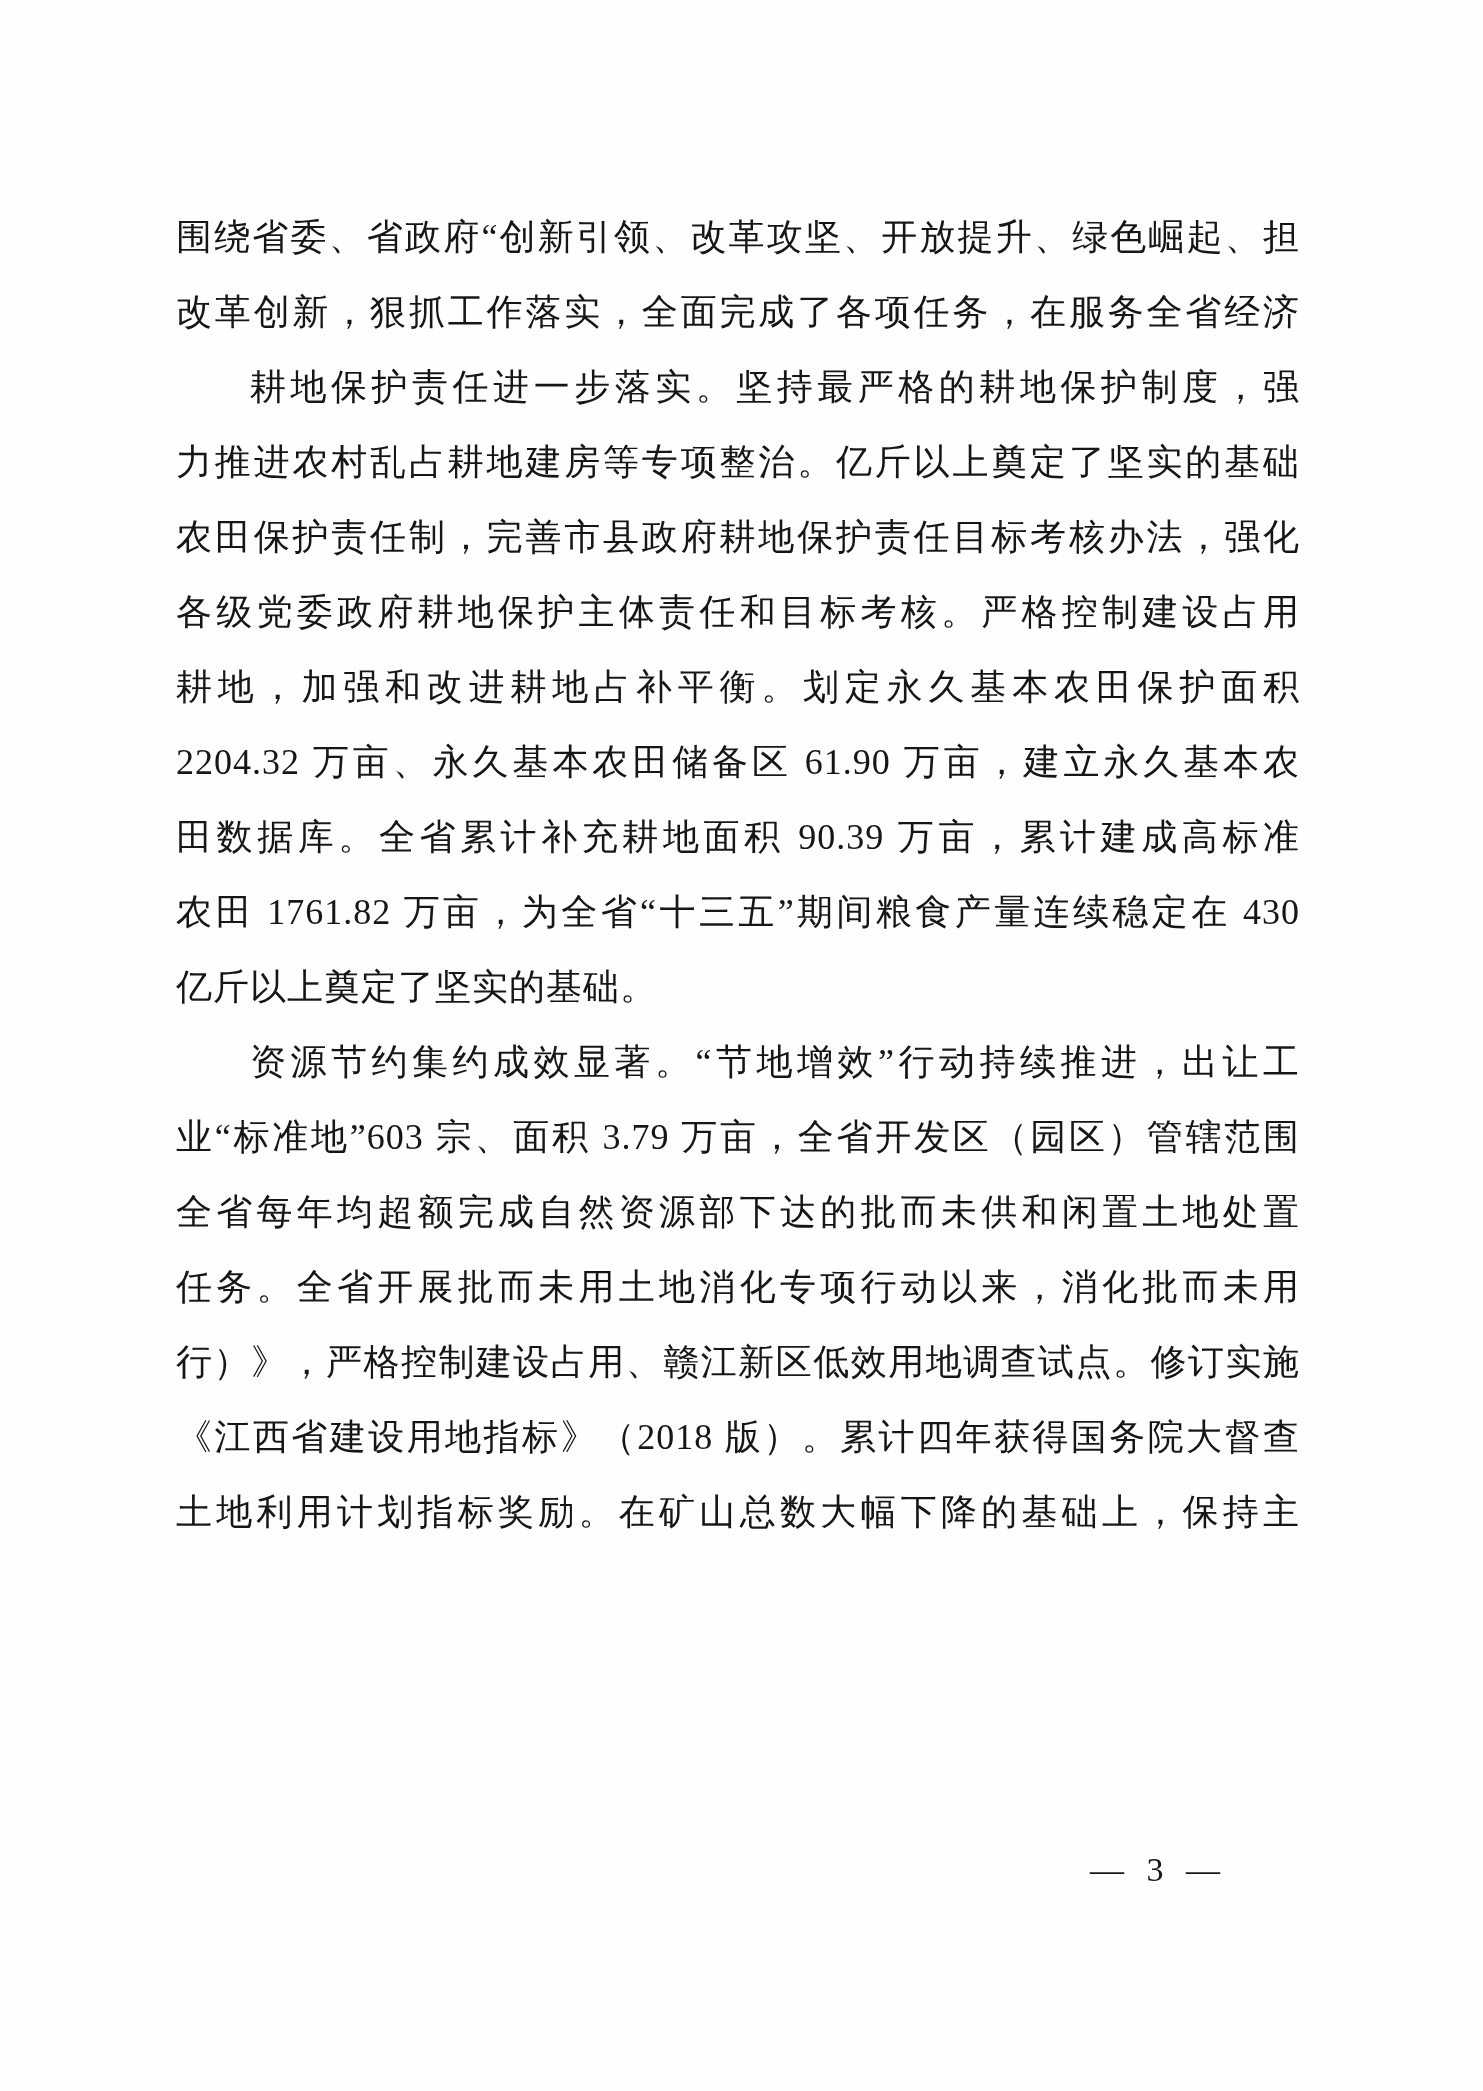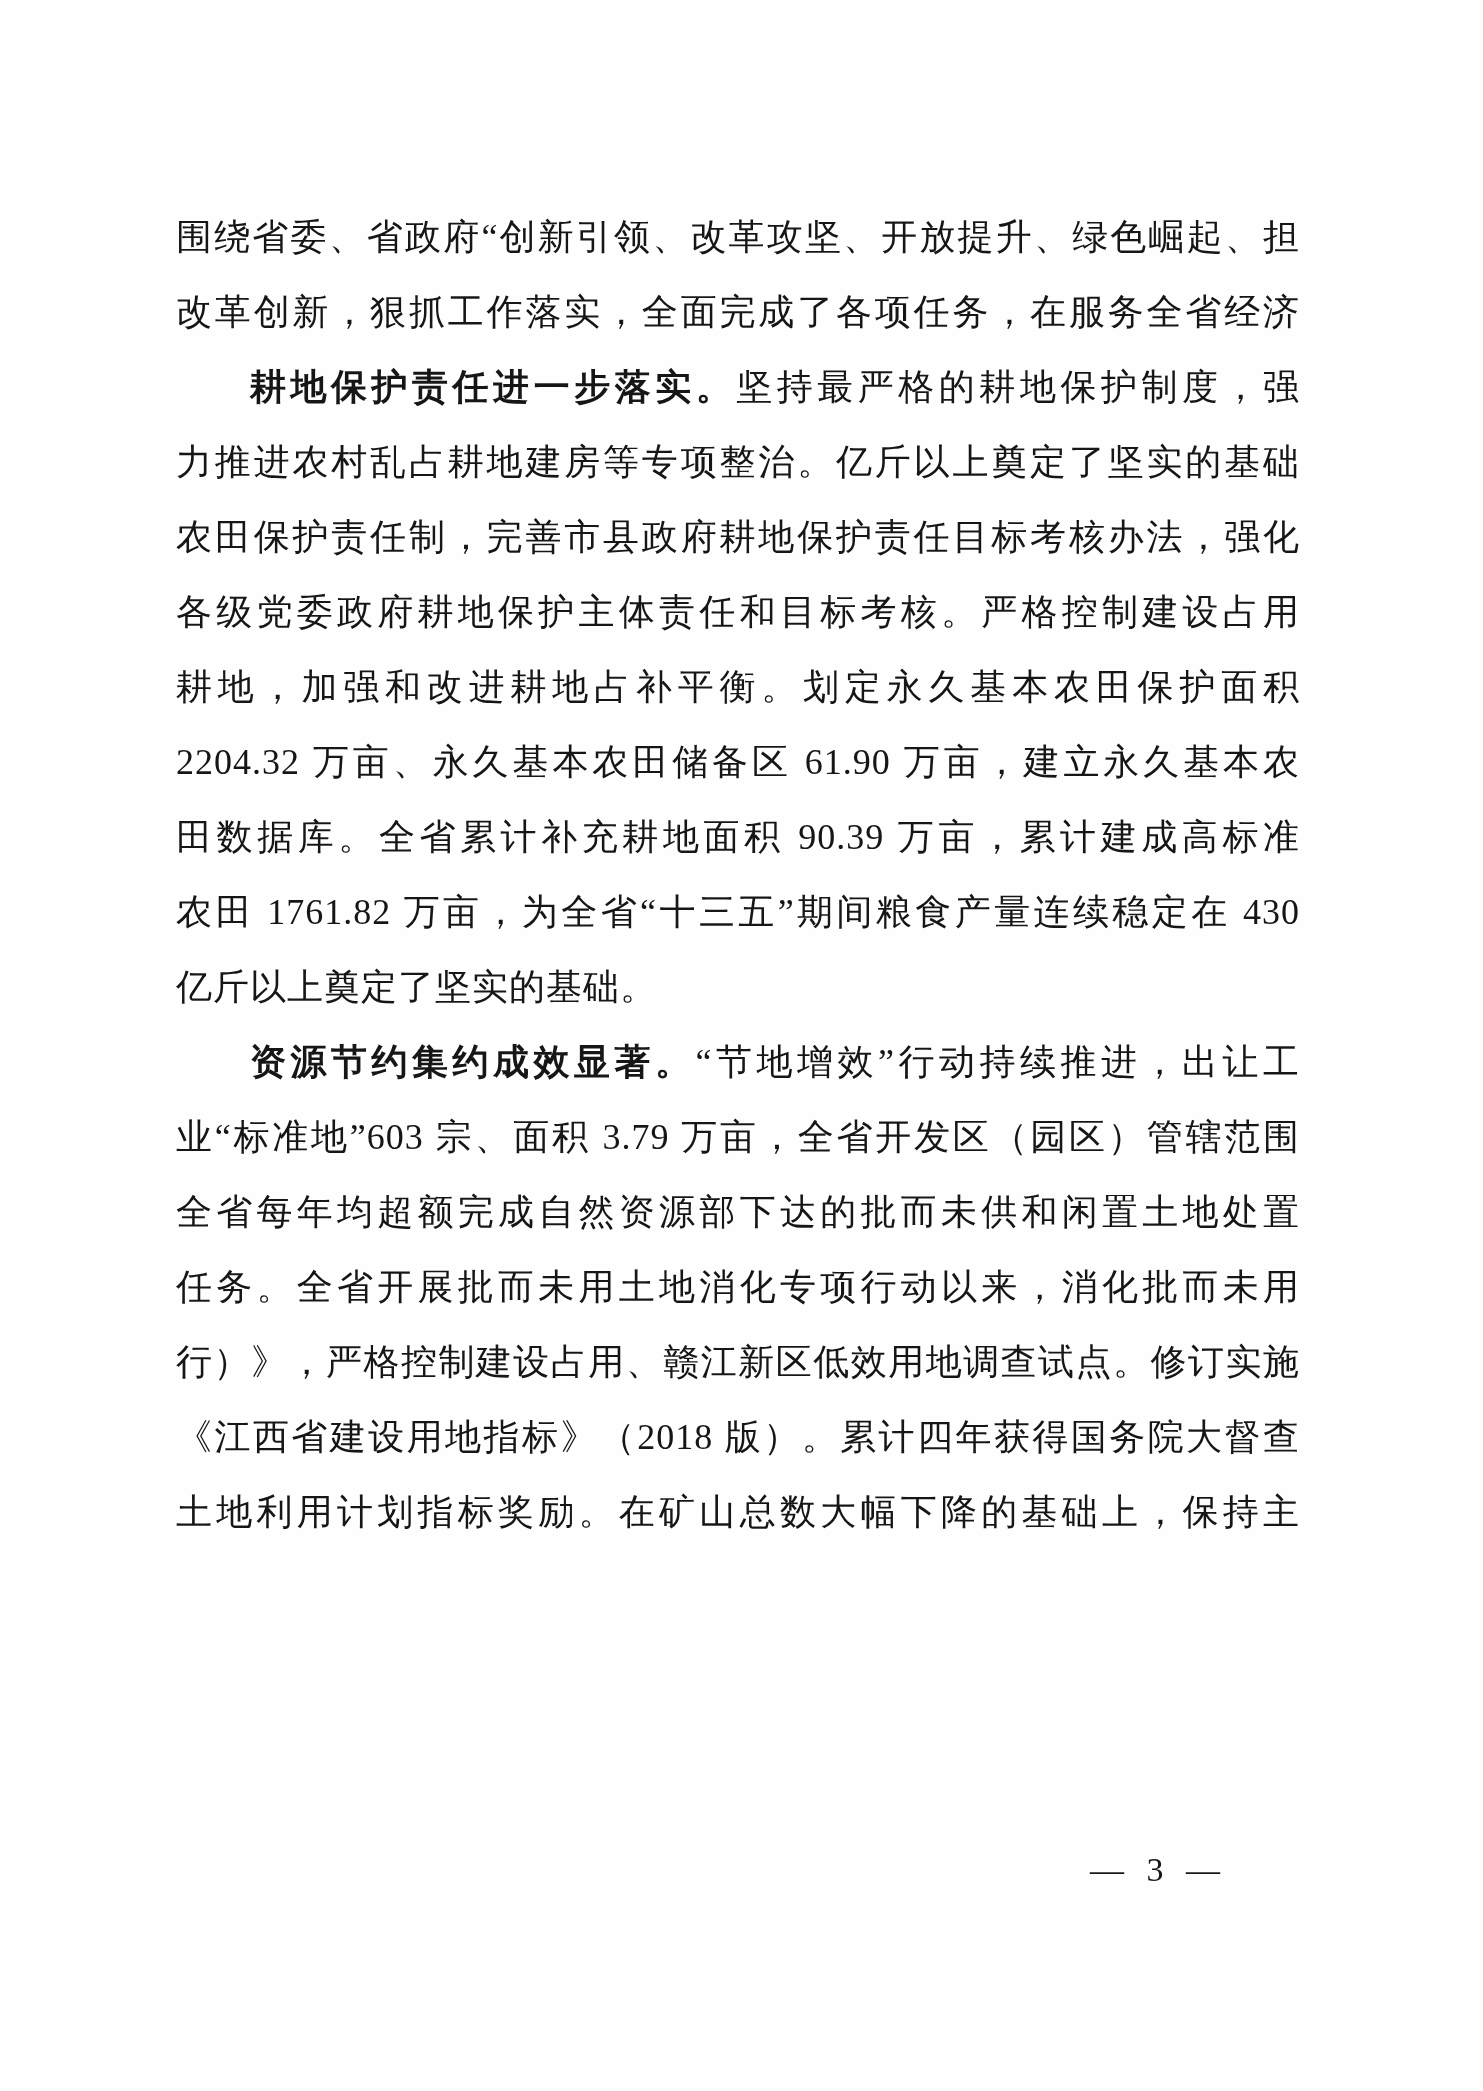--- a/index.html
+++ b/index.html
@@ -33,21 +33,21 @@
   
   .line.fill {
     white-space: normal;
     text-align: justify;
     text-align-last: justify;
   }
   .line.indent {
     padding-left: 74px;
   }
   .lead {
-    font-weight: bold;
+    font-weight: normal;
   }
   .page-number {
     position: absolute;
     left: 1090px;
     top: 1849px;
     height: 42px;
     line-height: 42px;
     font-size: 34px;
     letter-spacing: 2px;
     word-spacing: 10px;

